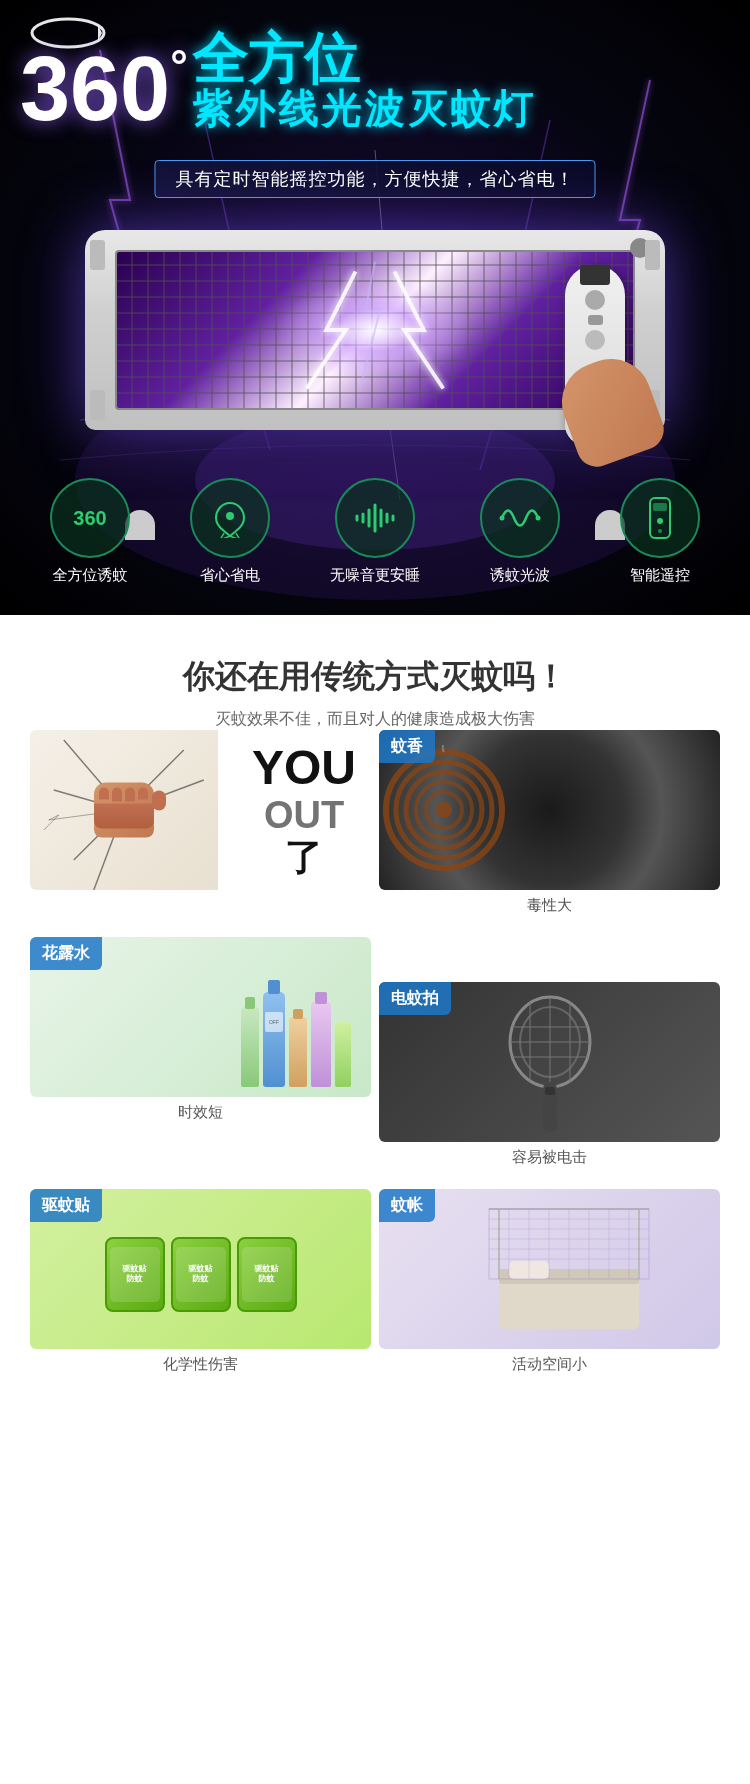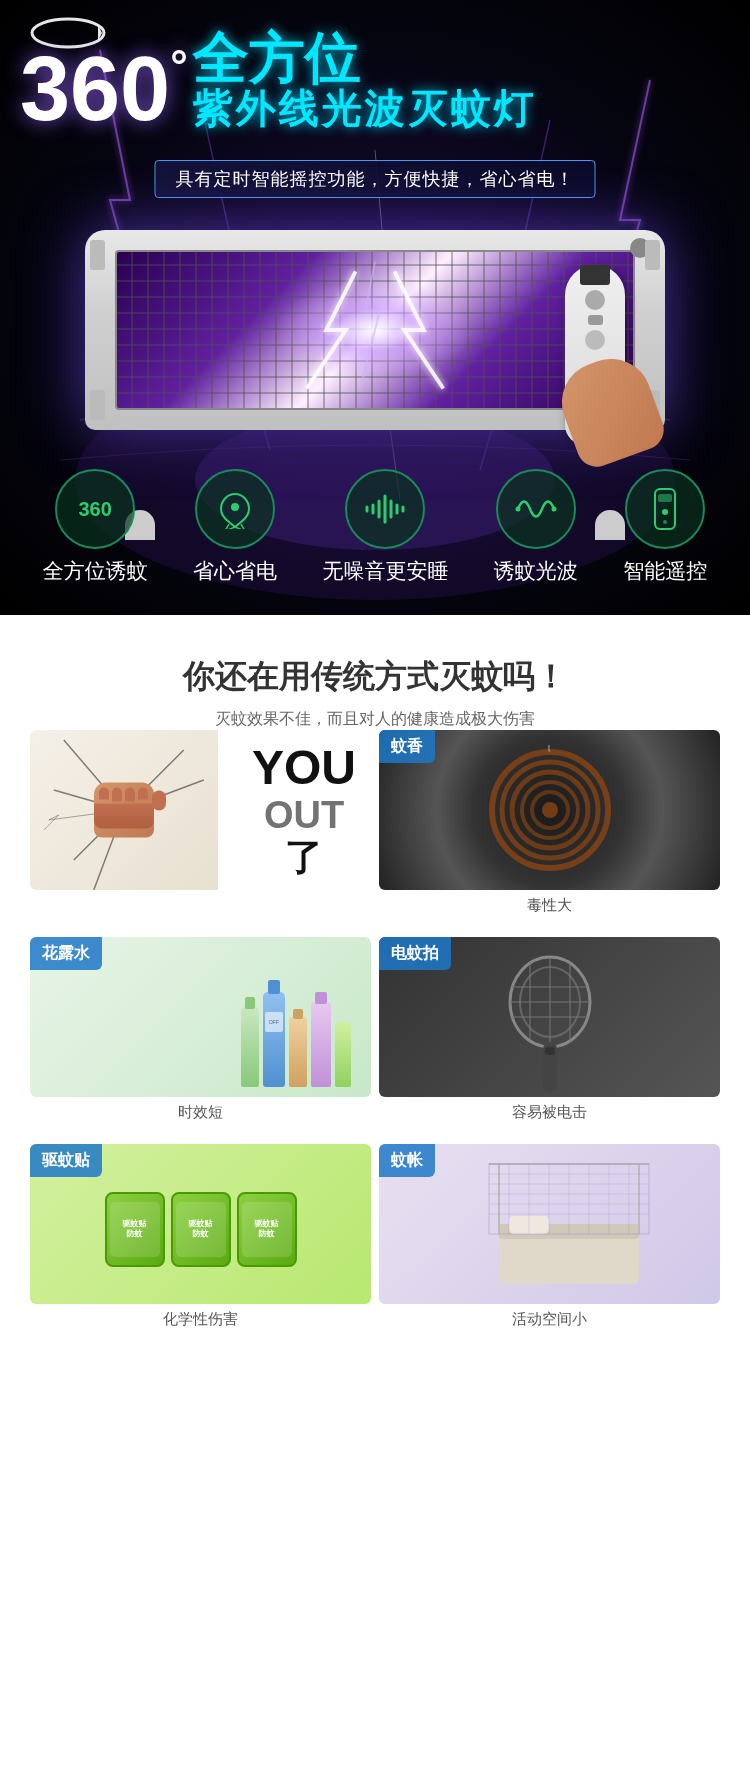--- a/index.html
+++ b/index.html
@@ -163,21 +163,21 @@
       border: 2px solid #1a8a5a;
       background: rgba(10, 50, 30, 0.7);
       display: flex;
       align-items: center;
       justify-content: center;
       font-size: 28px;
       color: #2dcc70;
     }
     .feature-label {
       color: #fff;
-      font-size: 21px;
+      font-size: 15px;
       text-align: center;
     }
 
     
     .section-traditional {
       background: #fff;
       padding: 40px 20px 20px;
       text-align: center;
     }
     .section-title-main {
@@ -244,37 +244,37 @@
       height: 100%;
       background:
         radial-gradient(ellipse 80px 120px at 15% 50%, rgba(220,200,150,0.2) 0%, transparent 70%);
     }
 
     
     .img-mosquito-coil {
       background: radial-gradient(circle at center, #1a1a1a 0%, #333 40%, #555 60%, #222 100%);
       display: flex;
       align-items: center;
-      justify-content: center;
     }
 
     .img-hua-lu-shui {
       background: linear-gradient(135deg, #e8f4e8 0%, #c8e8c8 100%);
       display: flex;
       align-items: flex-start;
       justify-content: flex-end;
       padding-right: 10px;
       gap: 5px;
     }
 
     .img-electric-swatter {
       background: linear-gradient(135deg, #333 0%, #555 100%);
       display: flex;
-      align-items: flex-end;
+      align-items: center;
       justify-content: center;
+      margin-top: 45px;
     }
 
     .img-repellent-patch {
       background: linear-gradient(135deg, #d4f0a0 0%, #b8e870 100%);
       display: flex;
       align-items: center;
       justify-content: center;
       gap: 8px;
       flex-wrap: wrap;
       padding: 10px;

